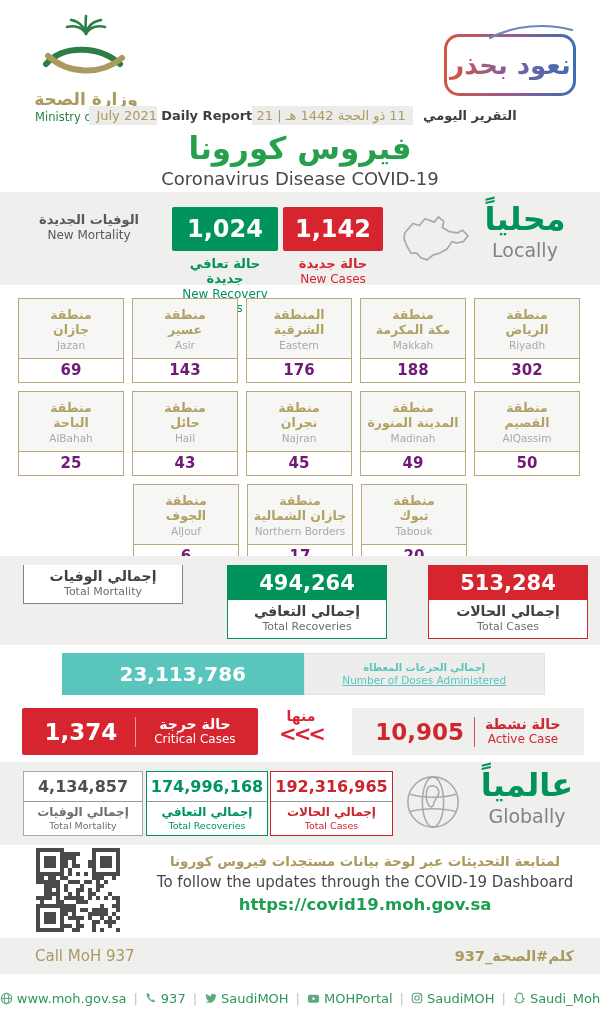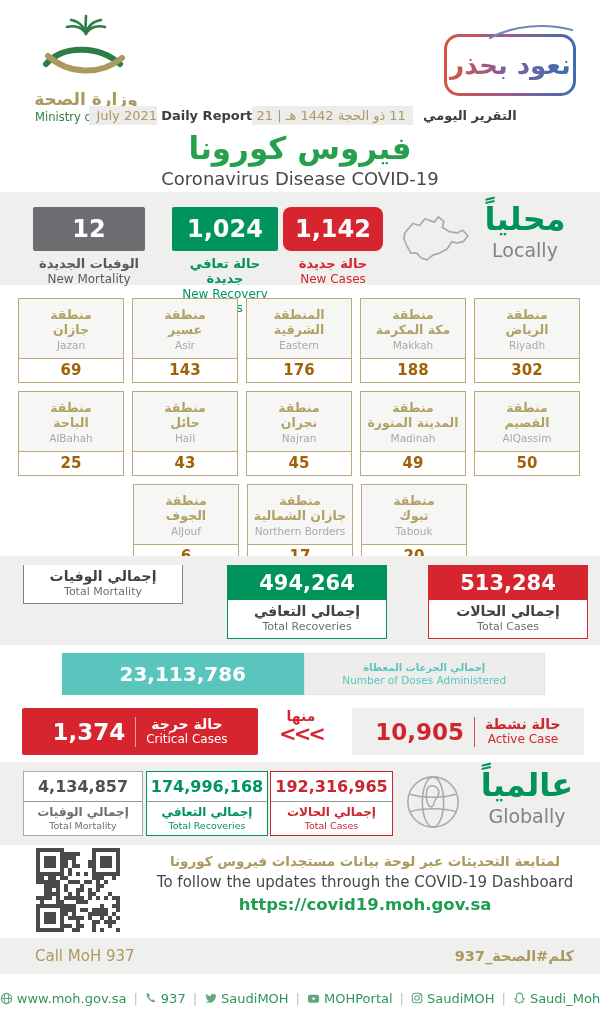--- a/index.html
+++ b/index.html
@@ -41,44 +41,44 @@
 
   
   .sec-regions{top:285px;height:271px;padding-top:13px;box-sizing:border-box;}
   .region-row{direction:rtl;display:flex;gap:8px;padding:0 20px;margin-bottom:8px;}
   .region-row.centered{justify-content:center;}
   .region-card{flex:0 0 104px;border:1px solid #b9a97c;background:#fff;text-align:center;}
   .rc-top{background:#f6f6f4;border-bottom:1px solid #b9a97c;height:53px;padding:4px 2px 2px;
           display:flex;flex-direction:column;justify-content:center;}
   .rc-ar{color:#b2a164;font-weight:bold;font-size:12.5px;line-height:1.15;direction:rtl;}
   .rc-en{color:#a7a9ac;font-size:10.5px;margin-top:2px;}
-  .rc-val{font-size:15px;font-weight:bold;color:#a16207;height:23px;line-height:23px;}
+  .rc-val{font-size:15px;font-weight:bold;color:#701a75;height:23px;line-height:23px;}
 
   
   .sec-totals{top:556px;height:89px;}
   .total-box{position:absolute;top:9px;width:160px;text-align:center;}
   .total-head{height:35px;color:#fff;font-size:21px;font-weight:bold;display:flex;align-items:center;justify-content:center;}
   .total-body{background:#fff;border:1px solid #999;border-top:none;padding:3px 0 5px;}
   .total-ar{font-size:14px;font-weight:bold;color:#414042;direction:rtl;}
   .total-en{font-size:11px;color:#6d6e71;margin-top:1px;}
 
   
   .sec-doses{top:645px;height:57px;background:#fff;}
   .doses-bar{position:absolute;left:62px;top:8px;width:483px;height:42px;display:flex;}
   .doses-num{width:50%;background:var(--teal);color:#fff;font-size:20px;font-weight:bold;
              display:flex;align-items:center;justify-content:center;}
   .doses-label{width:50%;background:#edeeec;border:1px solid #e2e3e1;box-sizing:border-box;
                display:flex;flex-direction:column;align-items:center;justify-content:center;color:var(--teal);}
   .doses-ar{font-size:10px;font-weight:bold;direction:rtl;}
-  .doses-en{font-size:10.5px;margin-top:1px;}
+  .doses-en{font-size:10.5px;margin-top:1px;text-decoration:underline;}
 
   
   .sec-critical{top:702px;height:60px;background:#fff;}
   .crit-box{position:absolute;left:22px;top:6px;width:236px;height:47px;background:var(--red);
-            border-radius:2px;color:#fff;display:flex;align-items:center;justify-content:center;gap:10px;}
+            border-radius:2px;color:#fff;display:flex;align-items:center;justify-content:center;gap:18px;}
   .crit-num{font-size:23px;font-weight:bold;}
   .vdiv{width:1px;height:30px;background:currentColor;opacity:.55;}
   .pair{text-align:center;line-height:1.1;}
   .pair .ar{font-size:14px;font-weight:bold;direction:rtl;}
   .pair .en{font-size:12px;}
   .minha{position:absolute;left:272px;top:6px;width:58px;text-align:center;color:var(--red);}
   .minha-ar{font-size:14px;font-weight:bold;direction:rtl;}
   .minha-arrows{font-size:21px;font-weight:bold;letter-spacing:-3px;line-height:1;}
   .active-box{position:absolute;left:352px;top:6px;width:232px;height:47px;background:#efefed;
               color:#cf2730;display:flex;align-items:center;justify-content:center;gap:10px;}
@@ -153,31 +153,30 @@
       <span class="rl-date">11 ذو الحجة 1442 هـ | 21 July 2021</span>
       <span class="rl-label">Daily Report</span>
     </div>
 
     <div class="title-ar">فيروس كورونا</div>
     <div class="title-en">Coronavirus Disease COVID-19</div>
   </div>
 
   <div class="sec sec-locally band">
     <div class="stat" style="left:33px;width:112px;">
-      <div class="stat-box" style="background: rgb(109, 110, 113);">12</div>
       <div class="stat-ar" style="color: rgb(88, 89, 91);">الوفيات الجديدة</div>
       <div class="stat-en" style="color: rgb(88, 89, 91);">New Mortality</div>
     </div>
     <div class="stat" style="left:172px;width:106px;">
       <div class="stat-box" style="background: rgb(0, 148, 92);">1,024</div>
       <div class="stat-ar" style="color: rgb(0, 148, 92);">حالة تعافي جديدة</div>
       <div class="stat-en" style="color: rgb(0, 148, 92);">New Recovery Cases</div>
     </div>
     <div class="stat" style="left:283px;width:100px;">
-      <div class="stat-box" style="background: rgb(214, 37, 46); border-radius: 8px;">1,142</div>
+      <div class="stat-box" style="background: rgb(214, 37, 46);">1,142</div>
       <div class="stat-ar" style="color: rgb(214, 37, 46);">حالة جديدة</div>
       <div class="stat-en" style="color: rgb(214, 37, 46);">New Cases</div>
     </div>
 
     <svg class="ksa-map" width="74" height="62" viewBox="0 0 110 92">
       <path d="M10,34 L22,20 L32,23 L40,13 L54,18 L60,10 L68,17 L66,26 L76,32 L88,34 L96,30 L104,38 L97,47 L87,49 L80,47 L73,58 L62,64 L52,67 L43,74 L34,71 L28,64 L19,64 L13,53 L9,43 Z" fill="none" stroke="#a7a9ac" stroke-width="2.5" stroke-linejoin="round"></path>
     </svg>
 
     <div class="loc-heading">
       <div class="loc-ar">محلياً</div>

